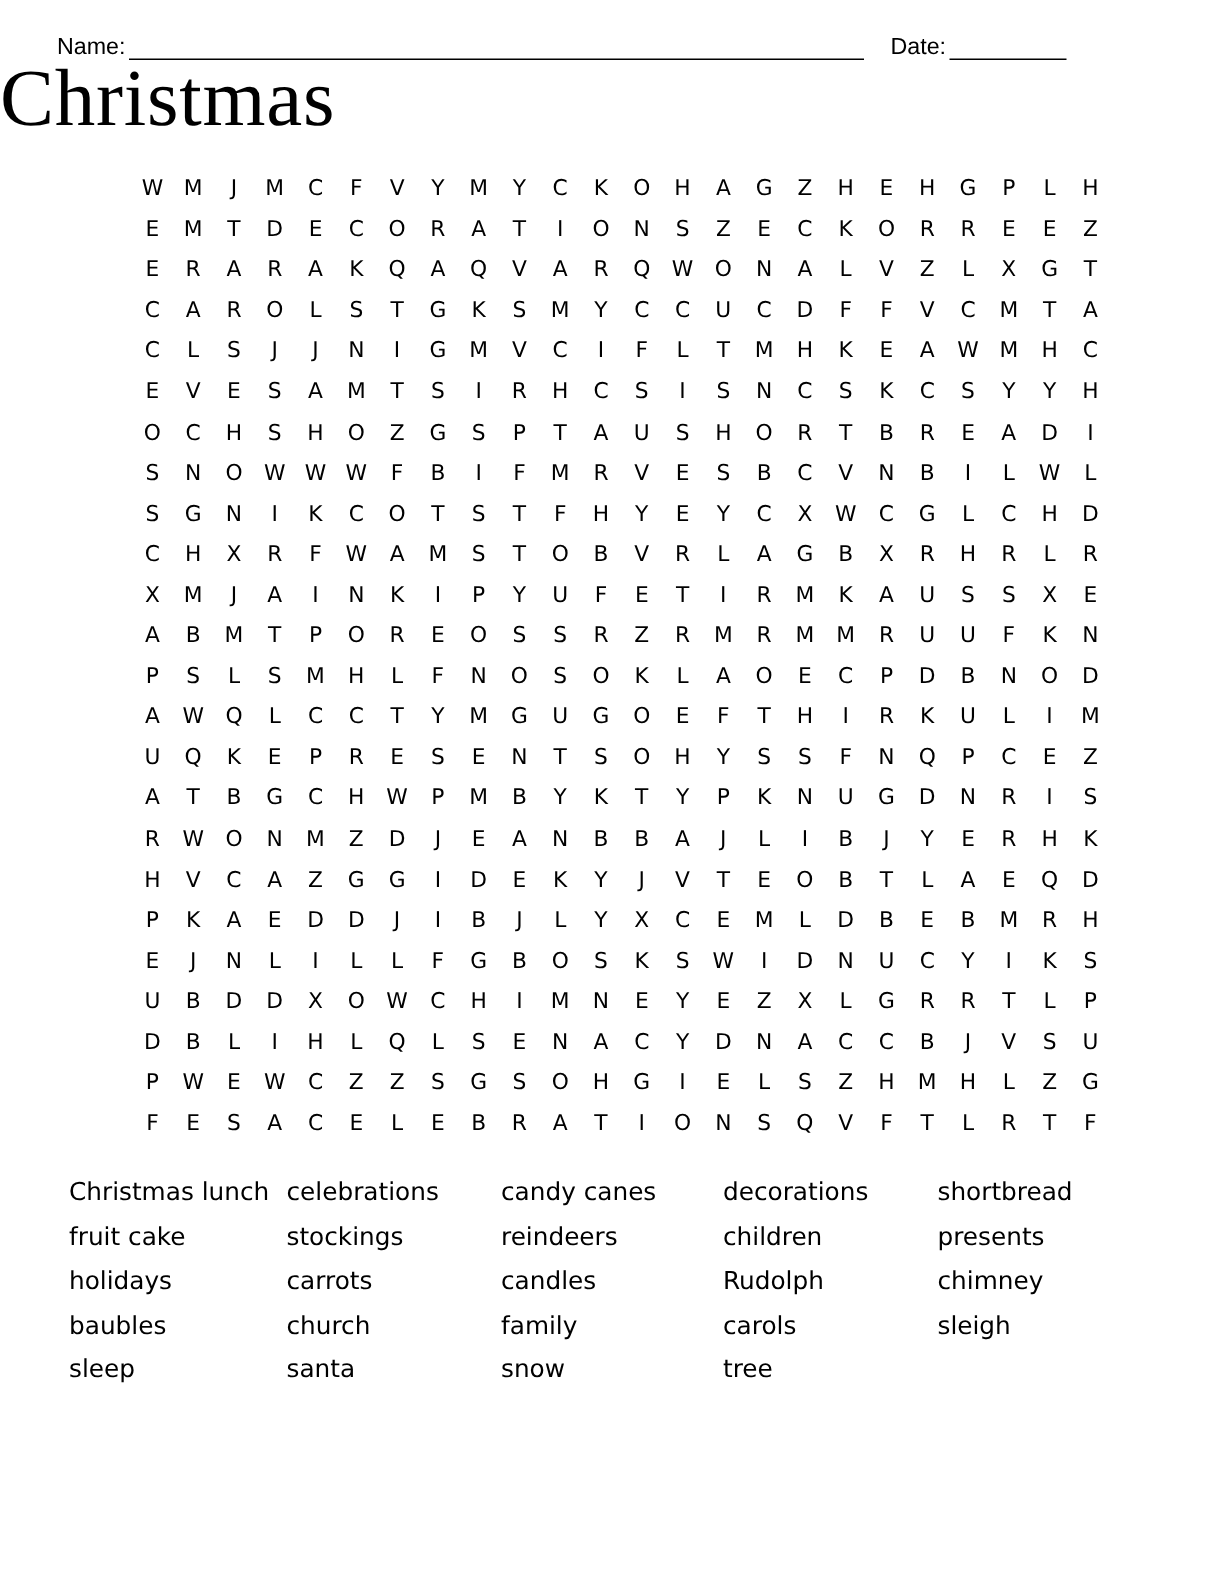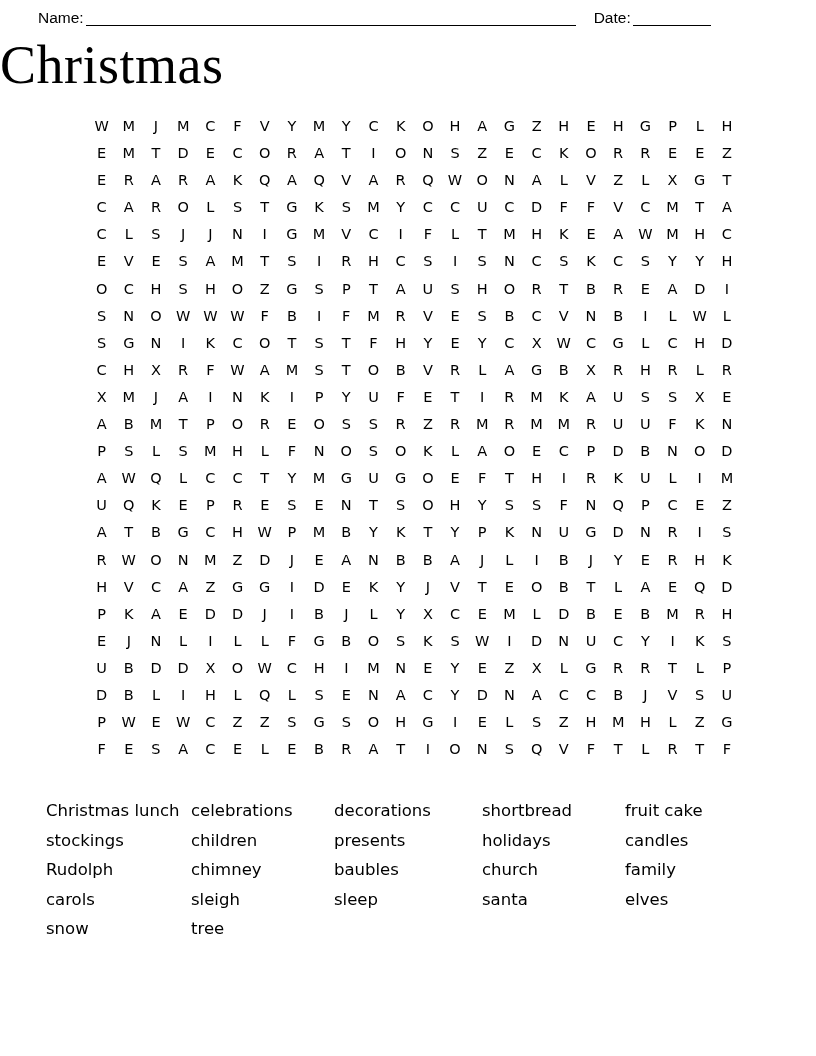--- a/index.html
+++ b/index.html
@@ -15,21 +15,21 @@
     color: #000000;
     overflow: hidden;
   }
 
   
   .header-row {
     position: absolute;
     top: 0px;
     left: 0px;
     width: 816px;
-    height: 26px;
+    height: 40px;
     display: flex;
     align-items: flex-end;
     padding: 0 38px 0 38px;
     box-sizing: border-box;
     font-size: 15.5px;
     line-height: 16px;
   }
   .field-label {
     white-space: pre;
   }
@@ -80,21 +80,20 @@
     width: 724px;
     display: grid;
     grid-template-columns: 145px 143px 148px 143px 145px;
     grid-auto-rows: 29.6px;
   }
   .word-item {
     font-size: 16.5px;
     line-height: 29.6px;
     white-space: nowrap;
     font-family: "DejaVu Sans", sans-serif;
-    margin-top: 16px;
   }
   .word-empty { visibility: hidden; }
 </style>
 </head>
 <body>
 
 <div class="header-row">
   <span class="field-label">Name:</span>
   <span class="rule rule-name"></span>
   <span class="spacer-gap"></span>
@@ -679,34 +678,36 @@
     <div class="grid-cell">T</div>
     <div class="grid-cell">L</div>
     <div class="grid-cell">R</div>
     <div class="grid-cell">T</div>
     <div class="grid-cell">F</div>
   </div>
 
 <div class="wordlist">
     <div class="word-item">Christmas lunch</div>
     <div class="word-item">celebrations</div>
+    <div class="word-item">candy canes</div>
     <div class="word-item">decorations</div>
     <div class="word-item">shortbread</div>
     <div class="word-item">fruit cake</div>
     <div class="word-item">stockings</div>
+    <div class="word-item">reindeers</div>
     <div class="word-item">children</div>
     <div class="word-item">presents</div>
     <div class="word-item">holidays</div>
+    <div class="word-item">carrots</div>
     <div class="word-item">candles</div>
     <div class="word-item">Rudolph</div>
     <div class="word-item">chimney</div>
     <div class="word-item">baubles</div>
     <div class="word-item">church</div>
     <div class="word-item">family</div>
     <div class="word-item">carols</div>
     <div class="word-item">sleigh</div>
     <div class="word-item">sleep</div>
     <div class="word-item">santa</div>
-    <div class="word-item">elves</div>
     <div class="word-item">snow</div>
     <div class="word-item">tree</div>
     <div class="word-item word-empty"></div>
   </div>
 
 </body></html>

